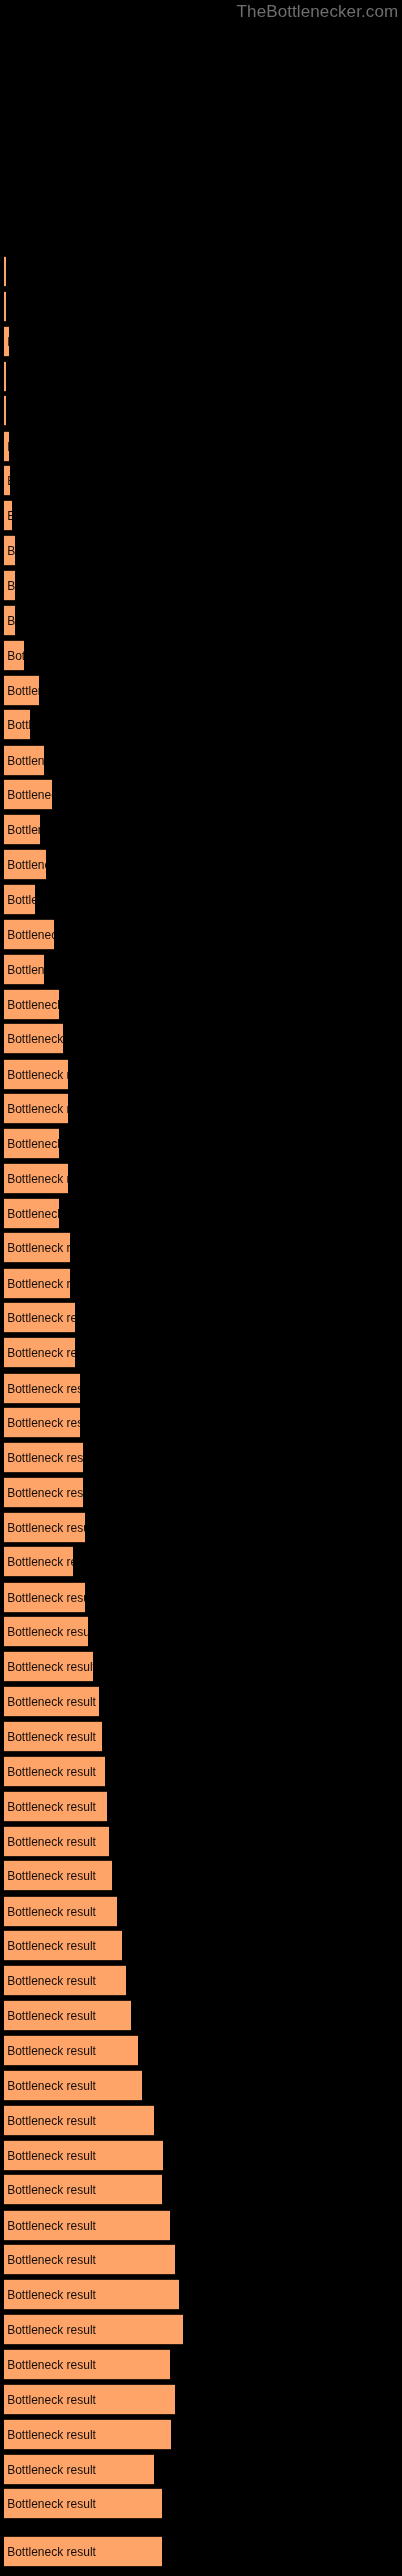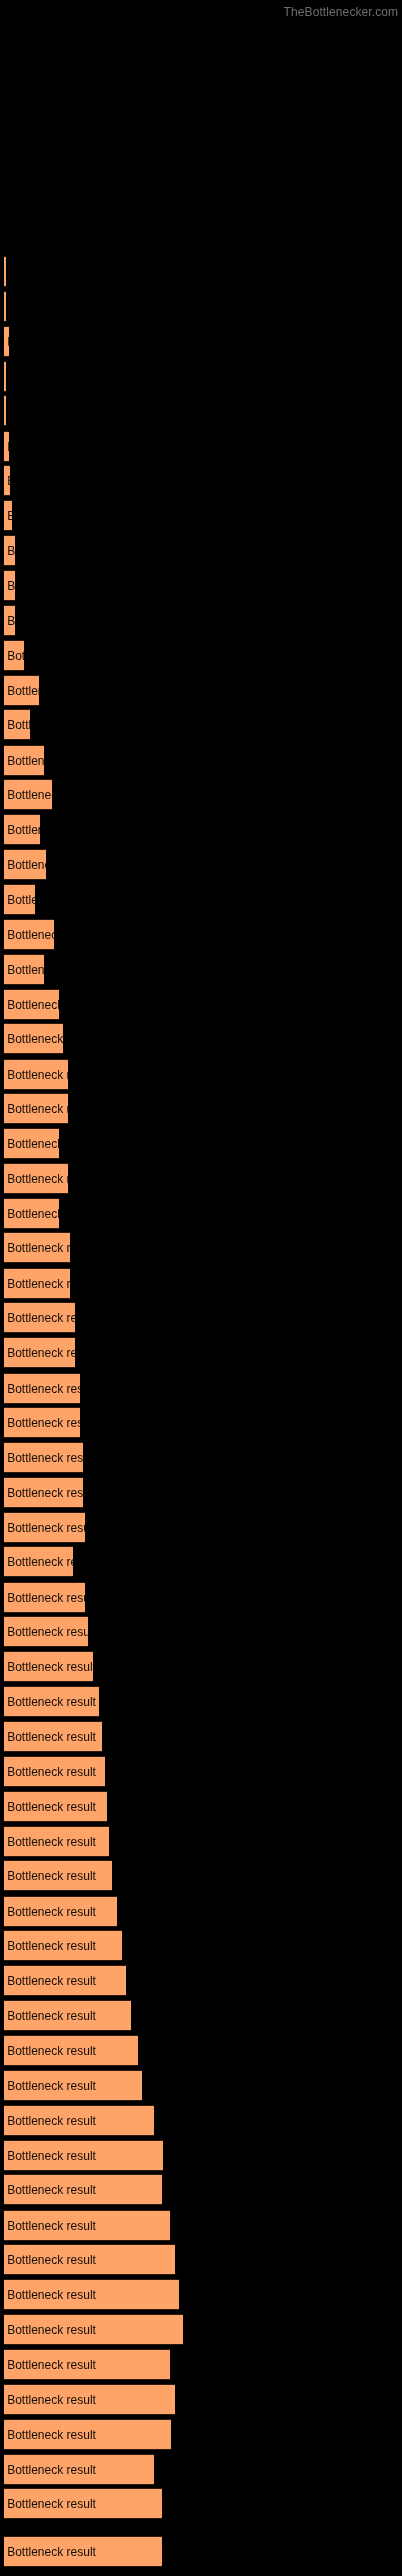--- a/index.html
+++ b/index.html
@@ -12,21 +12,21 @@
     height: 2576px;
     position: relative;
     overflow: hidden;
     font-family: "Liberation Sans", sans-serif;
     -webkit-font-smoothing: antialiased;
   }
   #watermark {
     position: absolute;
     top: 0px;
     right: 4.8px;
-    font-size: 12px;
+    font-size: 17px;
     line-height: 24px;
     color: #6e6e6e;
     letter-spacing: 0.1px;
     white-space: nowrap;
     user-select: none;
   }
   #plot {
     position: absolute;
     left: 0;
     top: 0;

